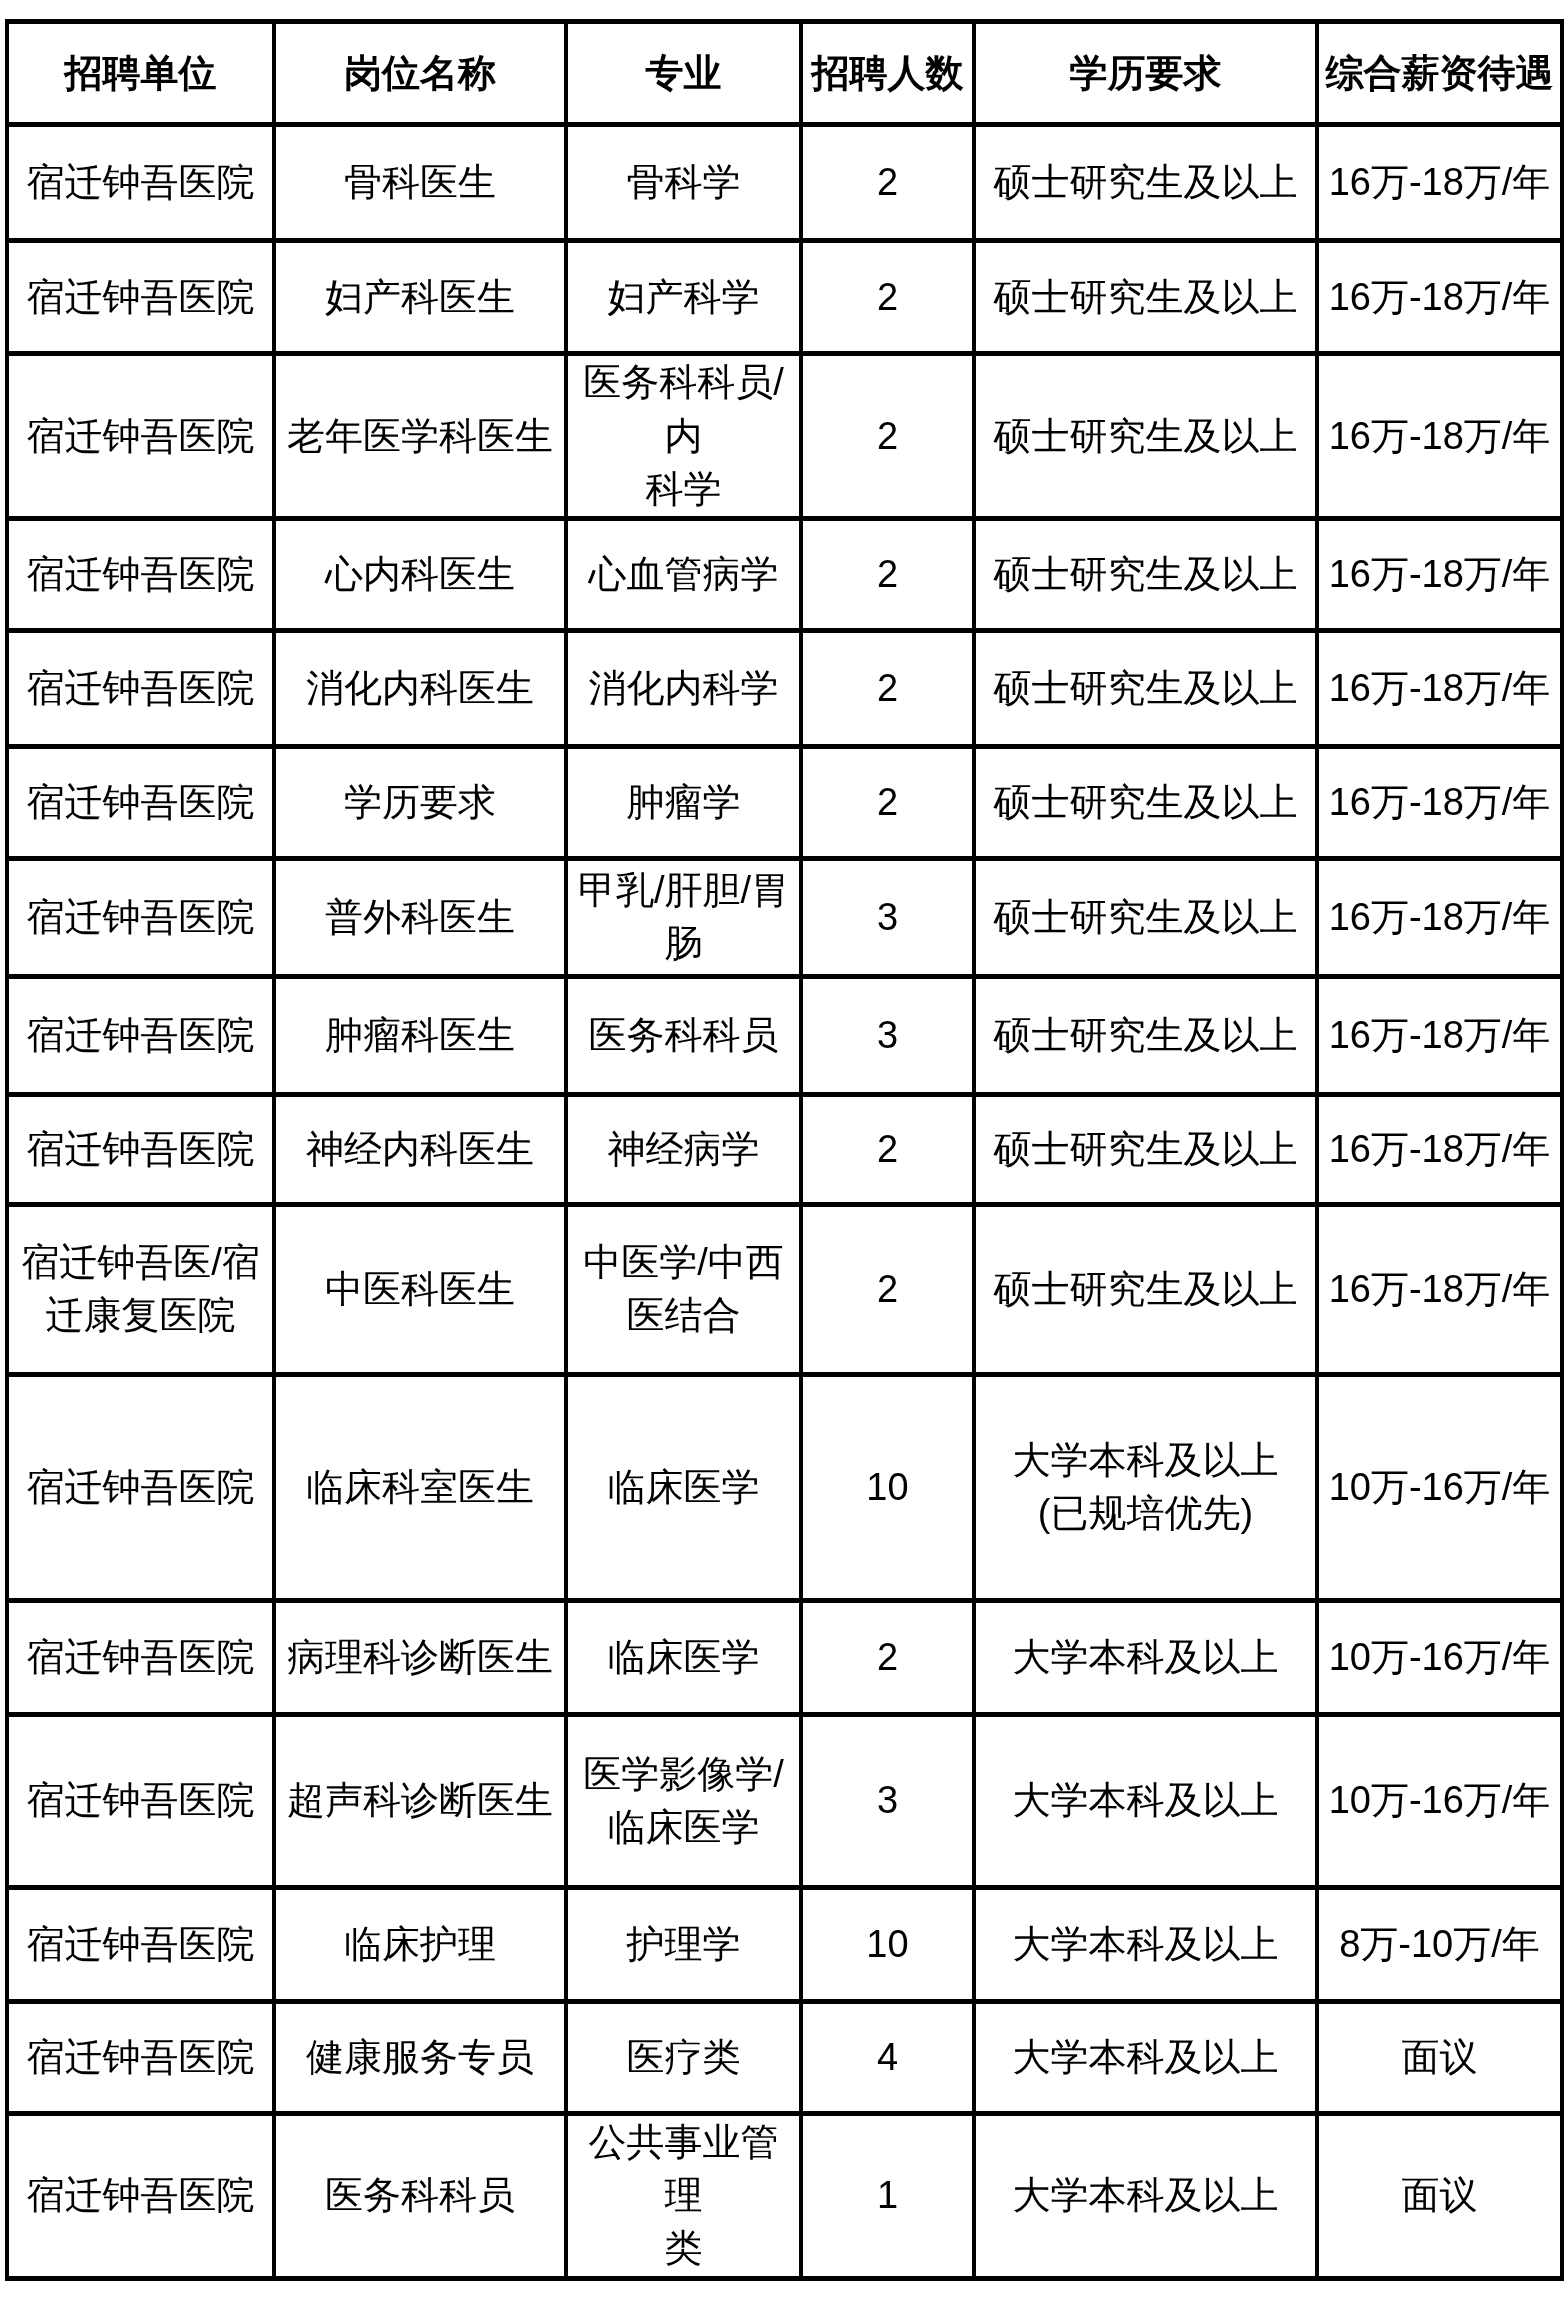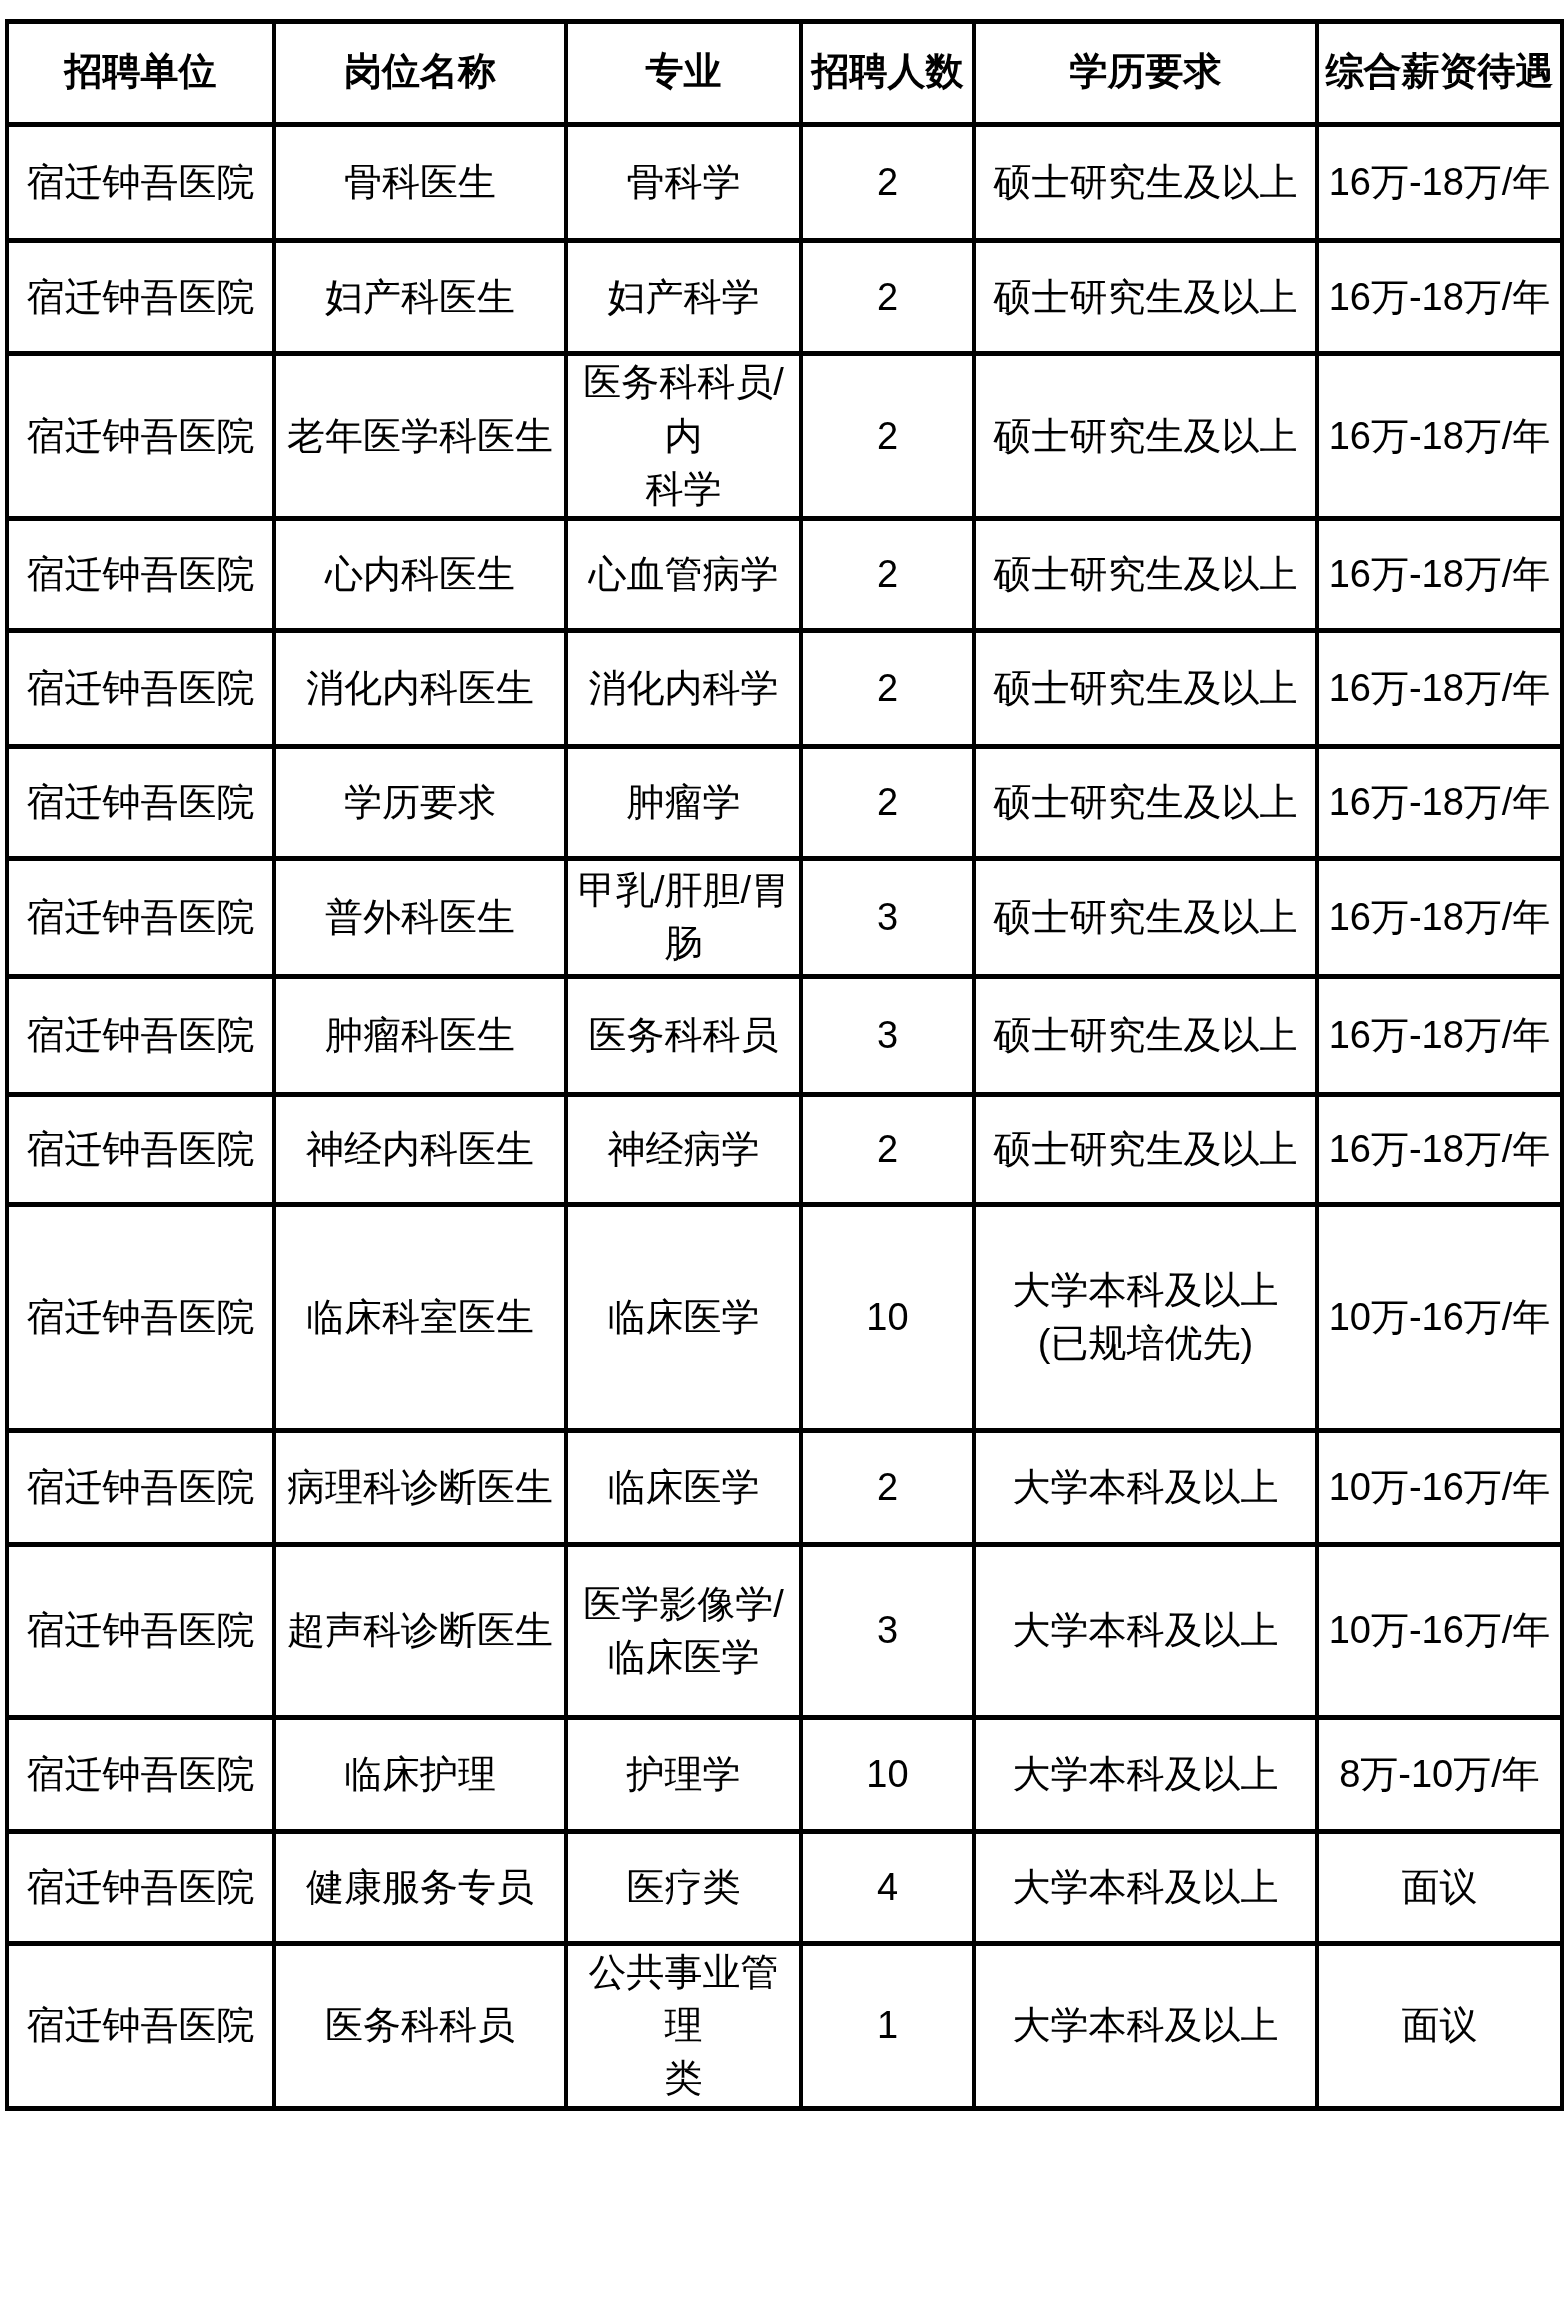--- a/index.html
+++ b/index.html
@@ -35,21 +35,20 @@
     line-height: 1.4;
     white-space: pre-line;
     overflow: hidden;
     word-break: break-all;
   }
   table.recruit thead tr {
     height: 103px;
   }
   table.recruit th {
     font-weight: 700;
-    font-family: Liberation Mono, monospace;
   }
   table.recruit td {
     font-weight: 400;
   }
 </style>
 </head>
 <body>
 
 <table class="recruit">
   <colgroup>
@@ -138,20 +137,30 @@
         <td>16万-18万/年</td>
       </tr>
       <tr style="height: 110px;">
         <td>宿迁钟吾医院</td>
         <td>神经内科医生</td>
         <td>神经病学</td>
         <td>2</td>
         <td>硕士研究生及以上</td>
         <td>16万-18万/年</td>
       </tr>
+      <tr style="height: 170px;">
+        <td>宿迁钟吾医/宿
+迁康复医院</td>
+        <td>中医科医生</td>
+        <td>中医学/中西
+医结合</td>
+        <td>2</td>
+        <td>硕士研究生及以上</td>
+        <td>16万-18万/年</td>
+      </tr>
       <tr style="height: 226px;">
         <td>宿迁钟吾医院</td>
         <td>临床科室医生</td>
         <td>临床医学</td>
         <td>10</td>
         <td>大学本科及以上
 (已规培优先)</td>
         <td>10万-16万/年</td>
       </tr>
       <tr style="height: 114px;">

